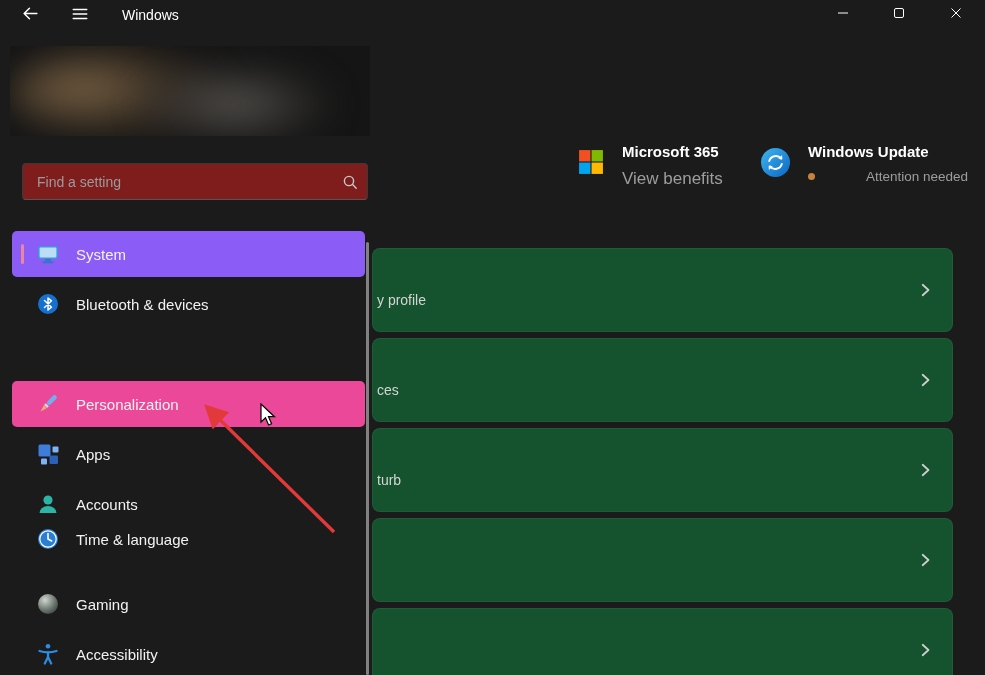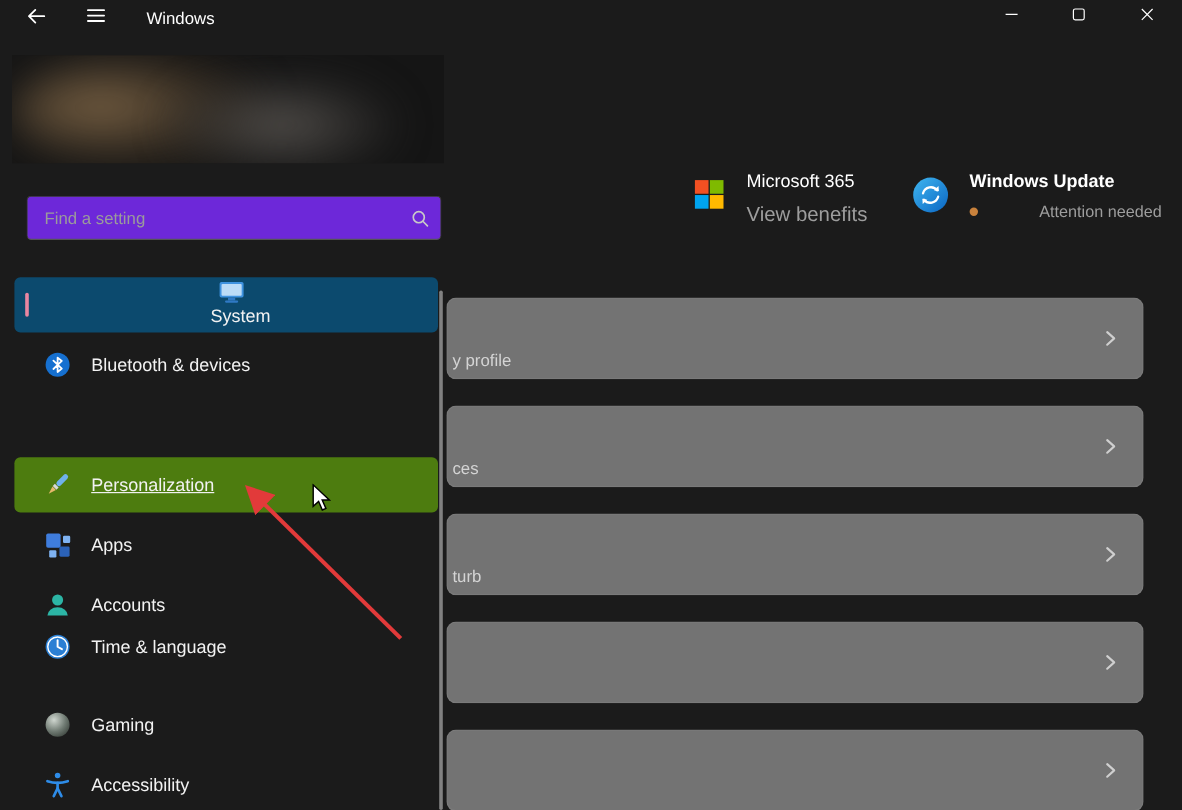--- a/index.html
+++ b/index.html
@@ -22,52 +22,52 @@
   
   .profile-blur { position:absolute; left:10px; top:46px; width:360px; height:90px;
                   overflow:hidden; background:#151515; }
   .blob { position:absolute; filter:blur(16px); border-radius:50%; }
   .blob-a { left:0px; top:0px; width:210px; height:95px;
             background:radial-gradient(ellipse at 35% 45%, #7c6446 0%, rgba(60,48,34,.55) 55%, rgba(20,20,20,0) 100%); }
   .blob-b { left:130px; top:18px; width:190px; height:80px;
             background:radial-gradient(ellipse at 50% 50%, #585450 0%, rgba(60,58,56,.4) 55%, rgba(20,20,20,0) 100%); }
 
   .search-box { position:absolute; left:22px; top:163px; width:346px; height:37px;
-                background:#6d28d9; border:1px solid #3a3a3a; border-bottom-color:#555;
+                background:#7f1d1d; border:1px solid #3a3a3a; border-bottom-color:#555;
                 border-radius:4px; display:flex; align-items:center; }
   .search-box input { flex:1; background:transparent; border:none; outline:none;
                       color:#e6e6e6; font-size:14px; padding:0 10px 0 14px;
                       font-family:"Liberation Sans", sans-serif; }
   .search-box input::placeholder { color:#9b9b9b; }
   .search-icon-wrap { width:34px; display:flex; justify-content:center; cursor:pointer; }
 
   .nav-item { position:absolute; left:12px; width:353px; height:46px; border-radius:5px;
               display:flex; align-items:center; padding-left:24px; cursor:pointer; }
-  .nav-item.selected { background:#0c4a6e;flex-direction:column; }
-  .nav-item.hovered  { background:#4d7c0f;text-decoration:underline; }
+  .nav-item.selected { background:#8b5cf6; }
+  .nav-item.hovered  { background:#ec4899; }
   .nav-pill { position:absolute; left:9px; top:13px; width:3px; height:20px; border-radius:2px;
               background:var(--accent-pill, #ea86a1); }
   .nav-icon { width:24px; height:24px; margin-right:16px; flex:0 0 24px; }
   .nav-label { font-size:15px; color:#f2f2f2; white-space:nowrap; }
 
   .scrollbar { position:absolute; left:366px; top:242px; width:3px; height:433px;
                background:#818181; border-radius:2px; cursor:pointer; }
 
   
   .m365-logo { position:absolute; left:578px; top:149px; width:26px; height:26px; }
-  .m365-title { position:absolute; left:622px; top:143px; font-size:15px; font-weight:400; color:#ffffff; }
+  .m365-title { position:absolute; left:622px; top:143px; font-size:15px; font-weight:700; color:#ffffff; }
   .m365-link  { position:absolute; left:622px; top:169px; font-size:17px; color:#9d9d9d; cursor:pointer; }
   .wu-icon  { position:absolute; left:760px; top:147px; width:31px; height:31px; }
   .wu-title { position:absolute; left:808px; top:143px; font-size:15px; font-weight:700; color:#ffffff; }
   .wu-status-dot { position:absolute; left:808px; top:173px; width:7px; height:7px; border-radius:50%;
                    background:var(--alert-dot, #c9823c); }
   .wu-status { position:absolute; left:822px; top:169px; font-size:13.5px; color:#9d9d9d;margin-left:44px; }
 
   
-  .card { position:absolute; left:372px; width:581px; height:68px; background:#737373;
+  .card { position:absolute; left:372px; width:581px; height:84px; background:#14532d;
           border:1px solid rgba(255,255,255,0.055); border-radius:8px; cursor:pointer; }
   .card-frag { position:absolute; left:4px; top:43px; font-size:14px; color:#d4d4d4; white-space:nowrap; }
   .card-chev { position:absolute; right:20px; top:50%; transform:translateY(-50%);
                width:14px; height:14px; }
 
   
   .annotation-arrow { position:absolute; left:0; top:0; pointer-events:none; }
   .mouse-cursor { position:absolute; left:260px; top:403px; pointer-events:none; }
 </style>
 </head>

